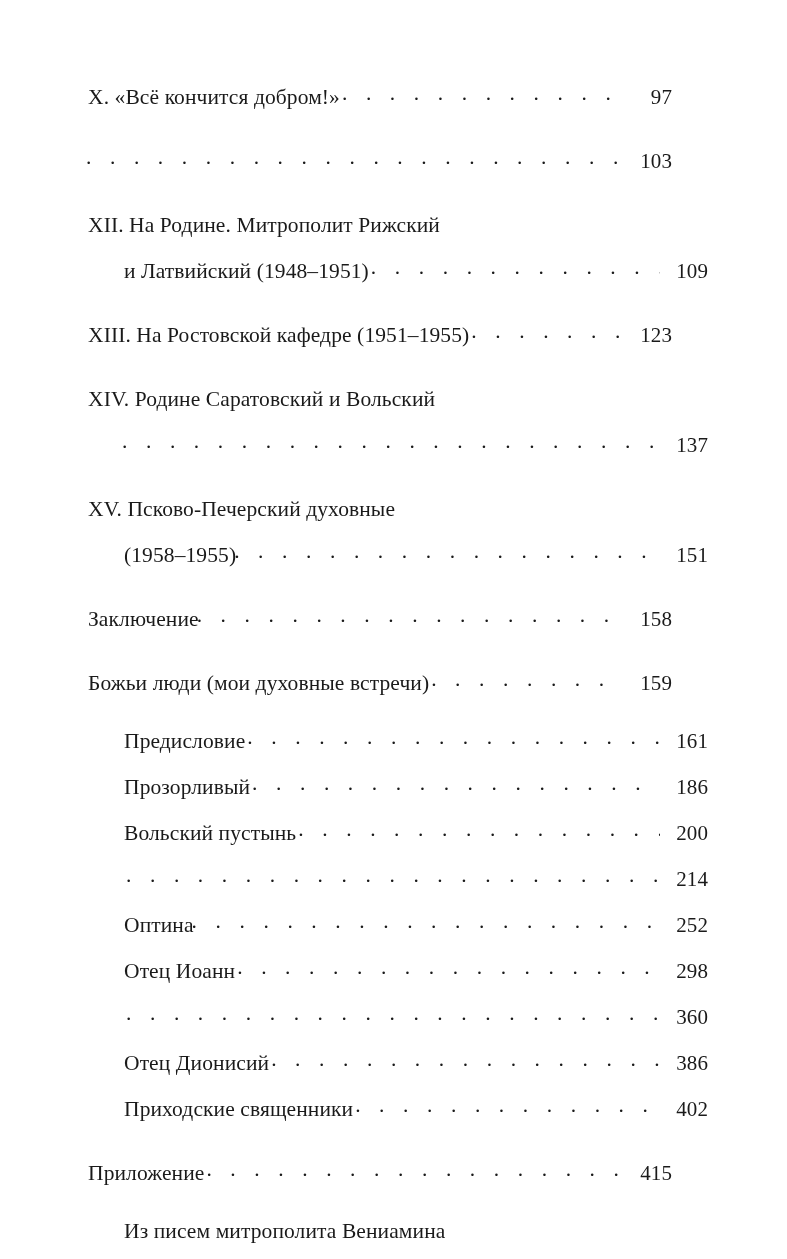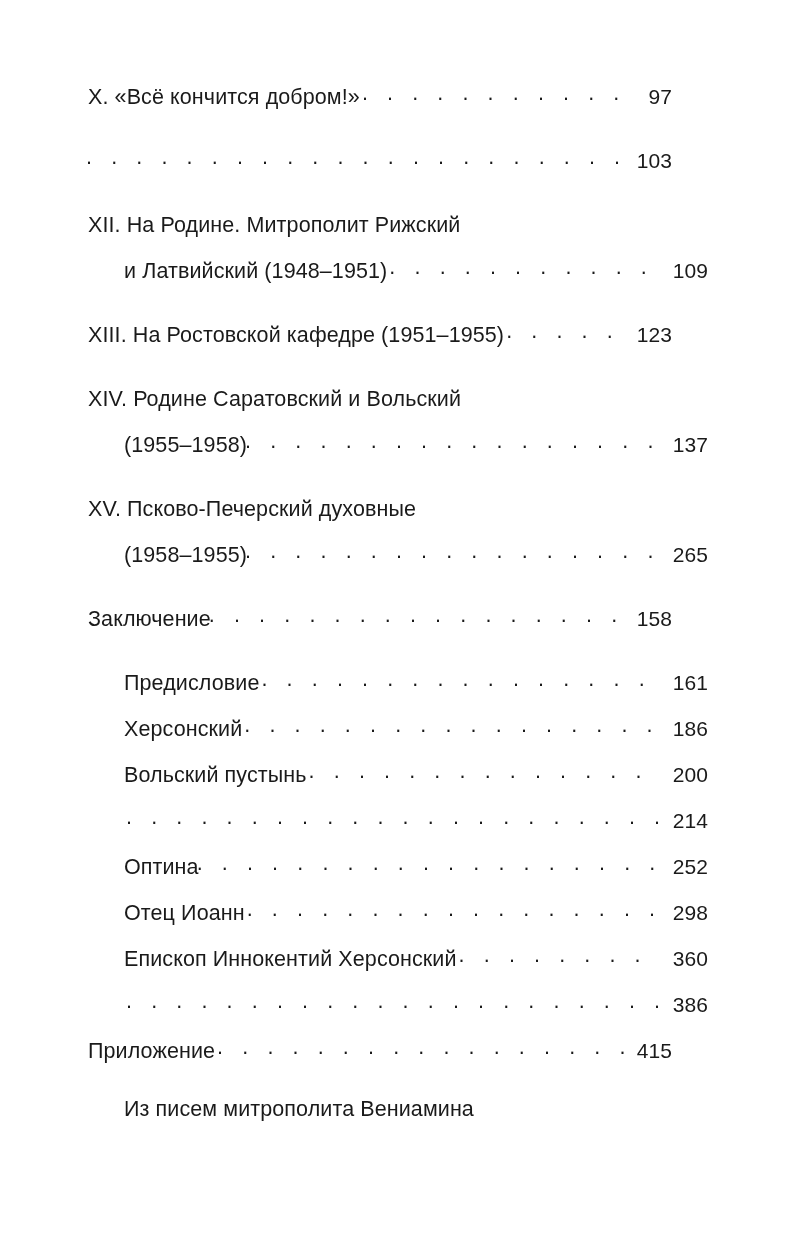--- a/index.html
+++ b/index.html
@@ -25,20 +25,21 @@
     position: absolute;
     left: 88px;
     top: 74px;
     width: 584px;
   }
 
   
   .entry {
     position: relative;
     width: 100%;
+    font-family: Liberation Serif, serif;
   }
 
   
   .entry.gap-lg   { margin-bottom: 18px; }
   .entry.gap-md   { margin-bottom: 12px; }
   .entry.gap-sm   { margin-bottom: 0px;  }
 
   
   .line {
     display: flex;
@@ -121,52 +122,58 @@
           <span class="label">XIII. На Ростовской кафедре (1951–1955)</span>
           <span class="leader"></span>
           <span class="pageno">123</span>
         </div>
       </div>
       <div class="entry gap-lg">
         <div class="line nolead">
           <span class="label">XIV. Родине Саратовский и Вольский</span>
         </div>
         <div class="line indent-1">
-          <span class="label">(1955–1958)</span>
           <span class="leader tight"></span>
           <span class="pageno">137</span>
         </div>
       </div>
       <div class="entry gap-lg">
         <div class="line nolead">
           <span class="label">XV. Псково-Печерский духовные</span>
         </div>
         <div class="line indent-1">
           <span class="label">(1958–1955)</span>
           <span class="leader tight"></span>
-          <span class="pageno">265</span>
+          <span class="pageno">151</span>
         </div>
       </div>
       <div class="entry gap-lg">
         <div class="line">
           <span class="label">Заключение</span>
           <span class="leader tight"></span>
           <span class="pageno">158</span>
         </div>
       </div>
+      <div class="entry gap-md">
+        <div class="line">
+          <span class="label">Божьи люди (мои духовные встречи)</span>
+          <span class="leader"></span>
+          <span class="pageno">159</span>
+        </div>
+      </div>
       <div class="entry gap-sm">
         <div class="line indent-1">
           <span class="label">Предисловие</span>
           <span class="leader"></span>
           <span class="pageno">161</span>
         </div>
       </div>
       <div class="entry gap-sm">
         <div class="line indent-1">
-          <span class="label">Херсонский</span>
+          <span class="label">Прозорливый</span>
           <span class="leader"></span>
           <span class="pageno">186</span>
         </div>
       </div>
       <div class="entry gap-sm">
         <div class="line indent-1">
           <span class="label">Вольский пустынь</span>
           <span class="leader"></span>
           <span class="pageno">200</span>
         </div>
@@ -186,29 +193,36 @@
       </div>
       <div class="entry gap-sm">
         <div class="line indent-1">
           <span class="label">Отец Иоанн</span>
           <span class="leader"></span>
           <span class="pageno">298</span>
         </div>
       </div>
       <div class="entry gap-sm">
         <div class="line indent-1">
-          <span class="label">Епископ Иннокентий Херсонский</span>
           <span class="leader"></span>
           <span class="pageno">360</span>
         </div>
       </div>
       <div class="entry gap-sm">
         <div class="line indent-1">
+          <span class="label">Отец Дионисий</span>
           <span class="leader"></span>
           <span class="pageno">386</span>
+        </div>
+      </div>
+      <div class="entry gap-lg">
+        <div class="line indent-1">
+          <span class="label">Приходские священники</span>
+          <span class="leader"></span>
+          <span class="pageno">402</span>
         </div>
       </div>
       <div class="entry gap-md">
         <div class="line">
           <span class="label">Приложение</span>
           <span class="leader"></span>
           <span class="pageno">415</span>
         </div>
       </div>
       <div class="entry gap-sm">

